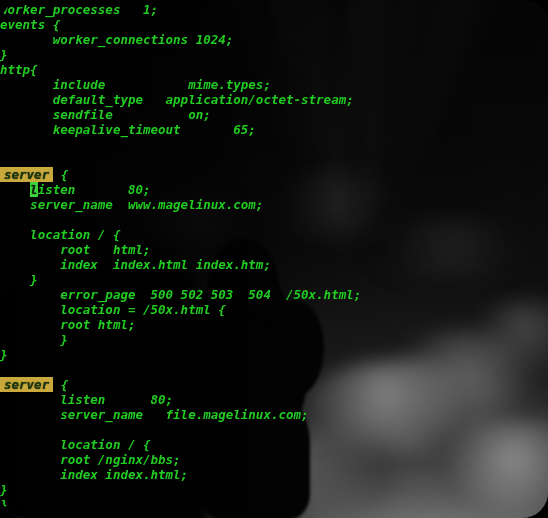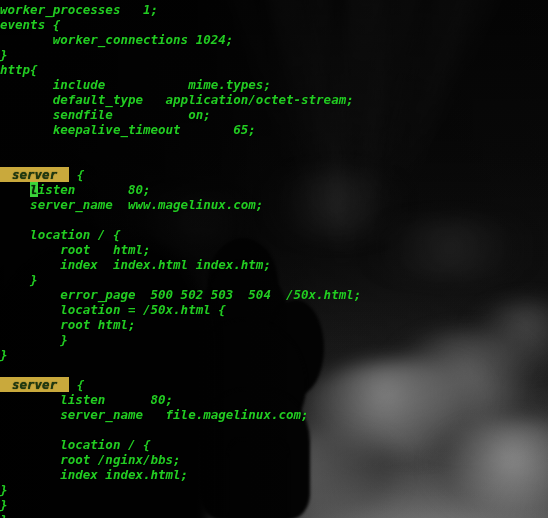--- a/index.html
+++ b/index.html
@@ -4,20 +4,21 @@
 <style>
   html,body{margin:0;padding:0;background:#000;}
   body{width:548px;height:518px;overflow:hidden;}
 
   #screen{
     position:relative;
     width:548px;height:518px;
     background:#4c1d95;
     overflow:hidden;
     font-family:"DejaVu Sans Mono","Liberation Mono",monospace;
+    border-radius:26px;
   }
 
   
   #wallpaper{position:absolute;inset:0;overflow:hidden;background:#070707;}
 
   .sky{
     position:absolute;inset:0;
     background:
       radial-gradient(120% 70% at 78% 108%, rgba(190,190,190,0.75) 0%, rgba(120,120,120,0.38) 26%, rgba(40,40,40,0.10) 52%, rgba(0,0,0,0) 72%),
       radial-gradient(90% 55% at 52% 112%, rgba(160,160,160,0.55) 0%, rgba(70,70,70,0.22) 40%, rgba(0,0,0,0) 70%),
@@ -72,21 +73,21 @@
     font-size:12.5px;
     line-height:15px;
     font-style:italic;
     font-weight:bold;
     color:#22cc22;
     white-space:pre;
     letter-spacing:0px;
     text-shadow:0 0 1px rgba(0,0,0,.9);
   }
   .line{height:15px;white-space:pre;}
-  .hl{background:#c9a93c;color:#1d3b10;font-style:italic;font-weight:bold;padding:0 12px;}
+  .hl{background:#c9a93c;color:#1d3b10;font-style:italic;font-weight:bold;padding:0 4px;}
   .cursor{background:#3ad63a;color:#062a06;font-style:italic;font-weight:bold;}
 </style>
 </head>
 <body>
 
 <div id="screen">
 
   <div id="wallpaper">
     <div class="sky"></div>
 

